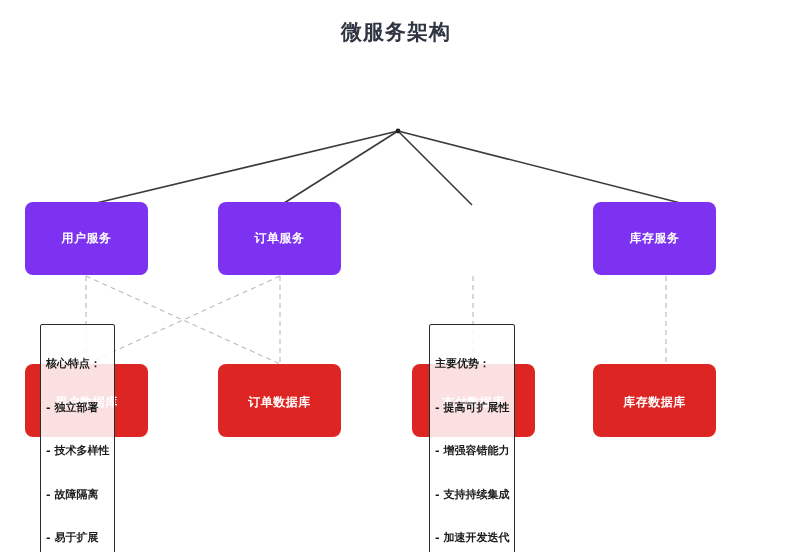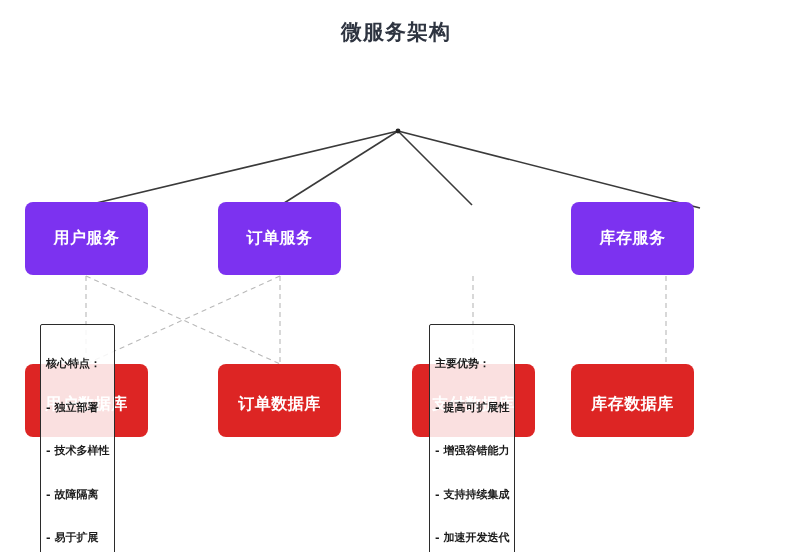--- a/index.html
+++ b/index.html
@@ -43,21 +43,21 @@
     font-family: "DejaVu Sans", "Liberation Sans", sans-serif;
   }
 
   .node {
     position: absolute;
     border-radius: 8px;
     display: flex;
     align-items: center;
     justify-content: center;
     color: #ffffff;
-    font-size: 16px;
+    font-size: 12px;
     letter-spacing: 0.5px;
     box-sizing: border-box;
     text-align: center;
   }
 
   .node.gateway {
     left: 118px;
     top: 73px;
     width: 558px;
     height: 57px;
@@ -77,21 +77,21 @@
     width: 123px;
     height: 73px;
     background: #dd2524;
     align-items: flex-start;
     padding-top: 30px;
   }
 
   .col-0 { left: 25px; }
   .col-1 { left: 218px; }
   .col-2 { left: 412px; }
-  .col-3 { left: 571px; text-align: right; }
+  .col-3 { left: 593px; text-align: right; }
 
   .annotation {
     position: absolute;
     box-sizing: border-box;
     border: 1px solid #2b2b2b;
     background: rgba(255, 255, 255, 0.86);
     border-radius: 2px;
     padding: 3px 5px 4px 5px;
     font-size: 11px;
     line-height: 14.5px;

